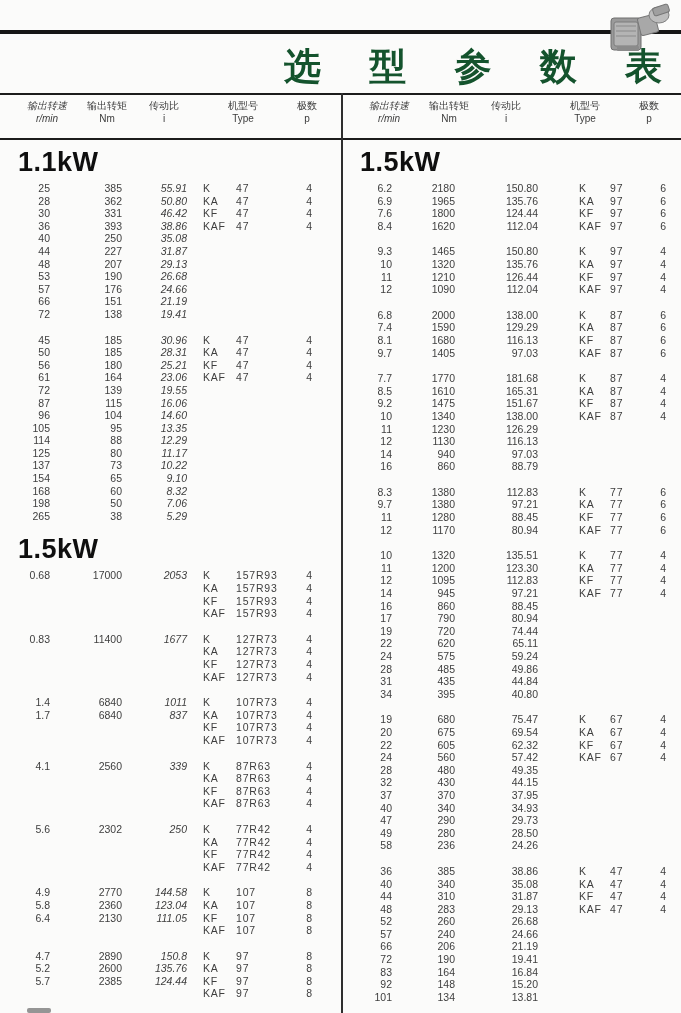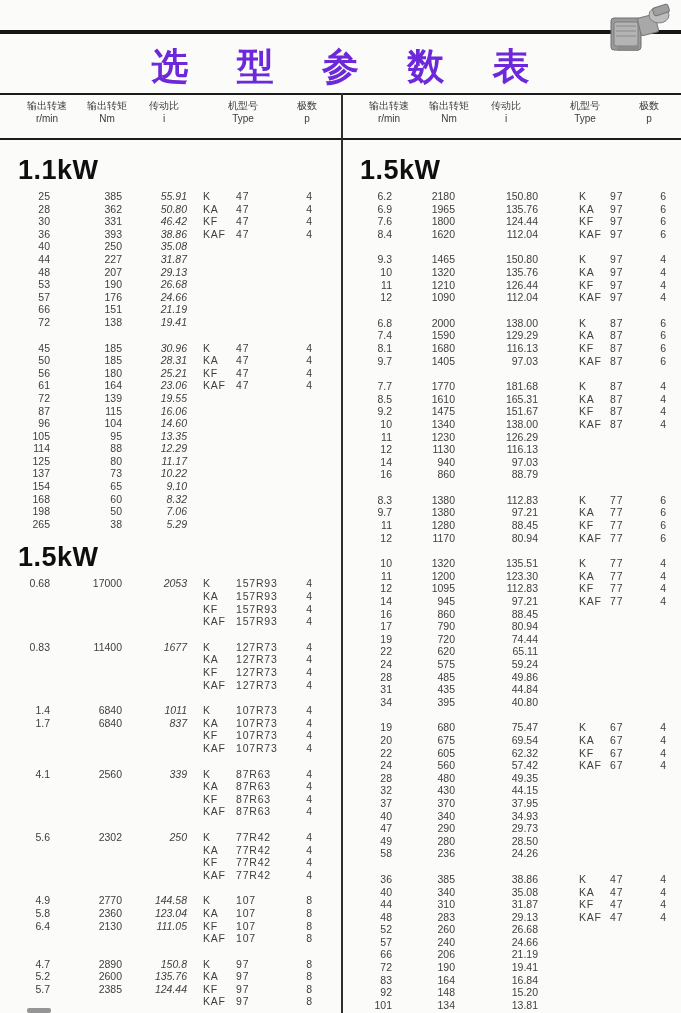--- a/index.html
+++ b/index.html
@@ -6,41 +6,41 @@
   body{
     width:681px;height:1013px;position:relative;overflow:hidden;
     background:#fbfbfa;
     font-family:"Liberation Sans", sans-serif;
     color:#3e3e3e;
   }
   .top-rule{position:absolute;left:0;top:30px;width:681px;height:4px;background:#161616;}
   .photo{position:absolute;top:2px;right:6px;width:86px;height:52px;}
   .page-title{
     position:absolute;left:0;top:42px;width:681px;margin:0;
-    text-align:center;font-size:37px;font-weight:bold;color:#6d28d9;
+    text-align:right;font-size:37px;font-weight:bold;color:#14532d;
     letter-spacing:19px;text-indent:19px;white-space:nowrap;
   }
   .title-rule{position:absolute;left:0;top:93px;width:681px;height:2px;background:#1c1c1c;}
   .header-rule{position:absolute;left:0;top:138px;width:681px;height:2px;background:#1c1c1c;}
   .v-divider{position:absolute;left:341px;top:93px;width:2px;height:920px;background:#2e2e2e;}
   .header-band{position:absolute;top:97px;height:40px;width:341px;}
   #header-left{left:0;}
   #header-right{left:342px;width:339px;}
   .hcell{position:absolute;top:2px;transform:translateX(-50%);text-align:center;
     font-size:10px;line-height:13px;color:#3c3c3c;white-space:nowrap;}
-  .hcell:nth-child(1){left:47px;}
+  .hcell:nth-child(1){left:47px;font-style:italic;}
   .hcell:nth-child(2){left:107px;}
   .hcell:nth-child(3){left:164px;}
   .hcell:nth-child(4){left:243px;}
   .hcell:nth-child(5){left:307px;}
   .half{position:absolute;top:141px;}
   #half-left{left:0;width:341px;}
   #half-right{left:342px;width:339px;}
   .section-heading{
-    margin:15px 0 6px 18px;font-size:27px;font-weight:bold;color:#0f0f0f;
+    margin:7px 0 6px 18px;font-size:27px;font-weight:bold;color:#0f0f0f;
     line-height:28px;letter-spacing:0.5px;
   }
   .section + .section .section-heading{margin-top:13px;}
   .block{margin-bottom:13px;}
   .row{display:flex;height:12.6px;line-height:12.6px;font-size:10.5px;white-space:nowrap;}
   .c-prefix,.c-size{letter-spacing:0.8px;}
   #half-left .c-speed{width:50px;text-align:right;}
   #half-left .c-torque{width:72px;text-align:right;}
   #half-left .c-ratio{width:65px;text-align:right;font-style:italic;}
   #half-left .c-prefix{margin-left:16px;width:33px;}

